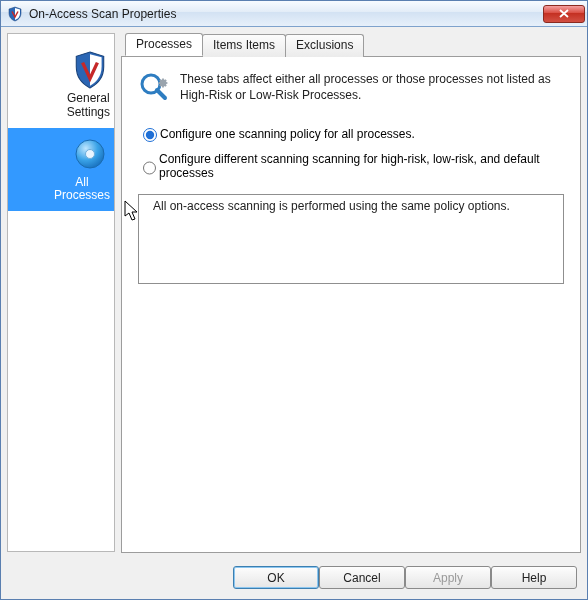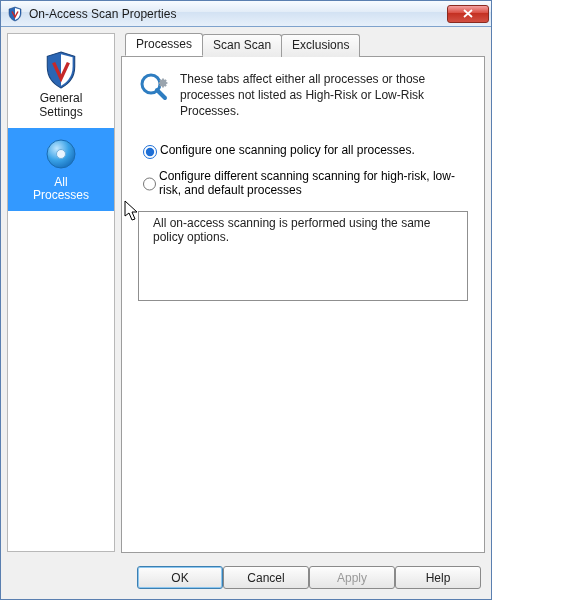--- a/index.html
+++ b/index.html
@@ -7,21 +7,21 @@
     margin: 0;
     padding: 0;
     font-family: "Segoe UI", Tahoma, sans-serif;
     font-size: 12px;
     background: #fff;
     width: 588px;
     height: 600px;
     overflow: hidden;
   }
   .window {
-    width: 492px;
+    width: 588px;
     height: 600px;
     border: 1px solid #5a7fb0;
     background: #0ea5e9;
     display: flex;
     flex-direction: column;
   }
   .titlebar {
     height: 26px;
     background: linear-gradient(to bottom, #f7fbff 0%, #e2ecf7 45%, #d3e2f3 46%, #e7f0fa 100%);
     border-bottom: 1px solid #7ea2cc;
@@ -64,21 +64,21 @@
     background: #fff;
     border: 1px solid #b8b8b8;
     display: flex;
     flex-direction: column;
     align-items: stretch;
     padding-top: 10px;
   }
   .side-item {
     display: flex;
     flex-direction: column;
-    align-items: center;
+    align-items: flex-end;
     padding: 6px 4px 8px 4px;
     cursor: pointer;
     text-align: center;
     line-height: 1.15;
     color: #1a1a1a;
   }
   .side-item.selected {
     background: #3399ff;
     color: #fff;
   }
@@ -239,21 +239,21 @@
             </svg>
           </span>
           <span style="white-space:pre-line;">All
 Processes</span>
         </div>
       </div>
 
       <div class="tabhost">
         <div class="tabs">
           <div class="tab active"><span>Processes</span></div>
-          <div class="tab"><span>Scan Scan</span></div>
+          <div class="tab"><span>Items Items</span></div>
           <div class="tab"><span>Exclusions</span></div>
         </div>
         <div class="tabpage">
           <div class="intro">
             <span class="gear-icon">
               <svg width="32" height="32" viewBox="0 0 32 32">
                 <circle cx="13" cy="13" r="9" fill="none" stroke="#2e7dc1" stroke-width="3"></circle>
                 <line x1="19" y1="19" x2="27" y2="27" stroke="#2e7dc1" stroke-width="4" stroke-linecap="round"></line>
                 <g transform="translate(21,8)">
                   <circle cx="4" cy="4" r="3.4" fill="#9aa4ad"></circle>

